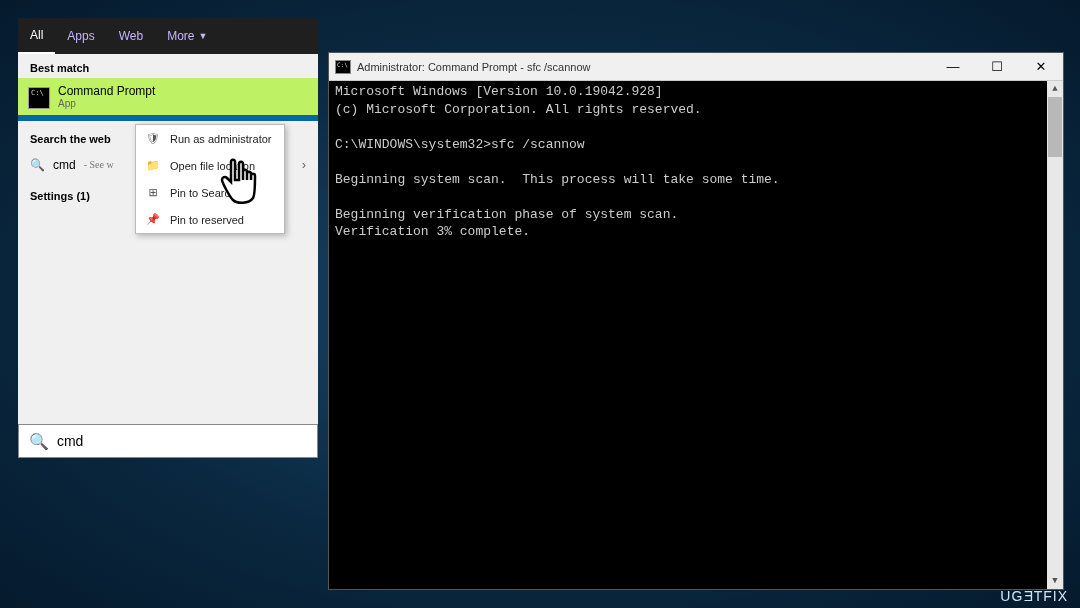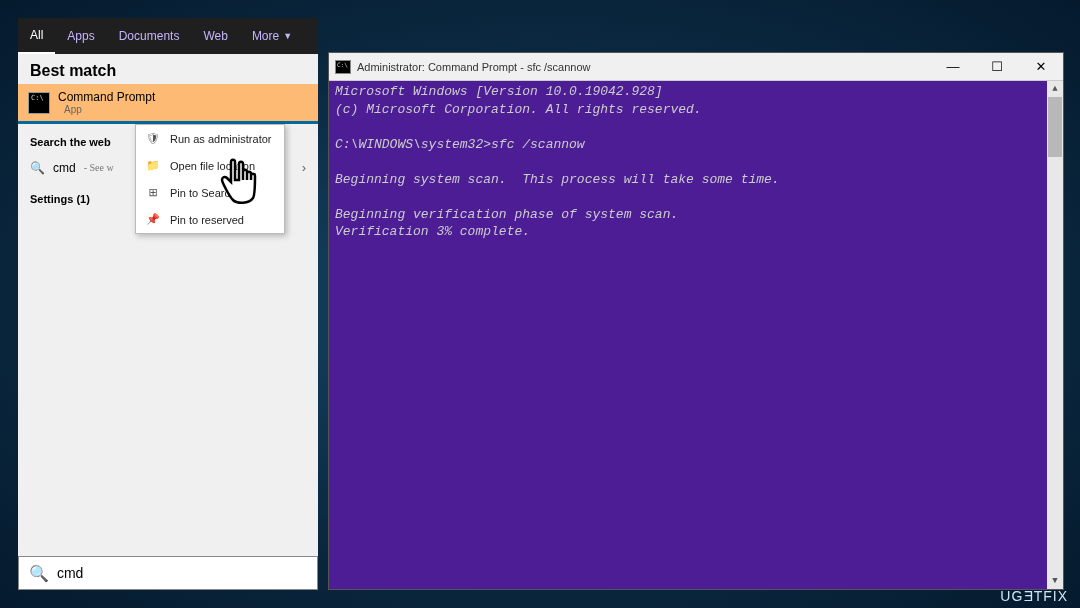--- a/index.html
+++ b/index.html
@@ -11,21 +11,21 @@
   position: relative;
   overflow: hidden;
 }
 
 
 .search-panel {
   position: absolute;
   top: 18px;
   left: 18px;
   width: 300px;
-  height: 572px;
+  height: 440px;
   display: flex;
   flex-direction: column;
 }
 .search-tabs {
   background: #1f1f1f;
   display: flex;
   align-items: center;
   height: 36px;
 }
 .search-tab {
@@ -44,46 +44,46 @@
 .search-body {
   background: #f0f0f0;
   flex: 1;
   position: relative;
   color: #000;
   font-size: 12px;
 }
 .best-match-hdr {
   padding: 8px 12px 4px;
   font-weight: 600;
-  font-size: 16px;
+  font-size: 11px;
 }
 .result-item {
   display: flex;
-  align-items: center;
+  align-items: flex-end;
   padding: 6px 10px;
-  background: #fdba74;
-  border-bottom: 3px solid #0369a1;
+  background: #bef264;
+  border-bottom: 6px solid #0369a1;
 }
 .result-icon {
   width: 22px; height: 22px;
   background: #000;
   border: 1px solid #999;
   margin-right: 8px;
   position: relative;
 }
 .result-icon::after {
   content: "C:\\";
   color: #ccc;
   font-size: 7px;
   position: absolute;
   top: 1px; left: 2px;
   font-family: Consolas, monospace;
 }
 .result-text .title { font-size: 12px; }
-.result-text .sub { font-size: 10px; color: #666; margin-left: 6px; }
+.result-text .sub { font-size: 10px; color: #666; }
 .section-hdr {
   padding: 12px 12px 6px;
   font-weight: 600;
   font-size: 11px;
 }
 .web-row, .settings-row {
   padding: 6px 12px;
   display: flex;
   align-items: center;
   justify-content: space-between;
@@ -186,30 +186,29 @@
   height: 28px;
   display: flex;
   align-items: center;
   justify-content: center;
   font-size: 13px;
   cursor: pointer;
 }
 
 .cmd-body {
   flex: 1;
-  background: #4c1d95;
+  background: #000000;
   color: #ccc;
   font-family: Consolas, "Courier New", monospace;
   font-size: 13px;
   line-height: 1.35;
   padding: 2px 6px;
   position: relative;
   white-space: pre;
   overflow: hidden;
-  font-style: italic;
 }
 .cmd-scrollbar {
   position: absolute;
   right: 0; top: 0;
   width: 16px;
   height: 100%;
   background: #e8e8e8;
   display: flex;
   flex-direction: column;
   align-items: center;
@@ -244,21 +243,20 @@
 }
 .watermark .rev { display:inline-block; transform: scaleX(-1); }
 </style>
 </head>
 <body>
 
 <div class="search-panel">
   <div class="search-tabs">
     <div class="search-tab active">All</div>
     <div class="search-tab">Apps</div>
-    <div class="search-tab">Documents</div>
     <div class="search-tab">Web</div>
     <div class="search-tab">
       <span>More</span>
       <span style="margin-left:4px;font-size:9px;">▼</span>
     </div>
   </div>
 
   <div class="search-body">
     <div class="best-match-hdr">Best match</div>
     <div class="result-item">

